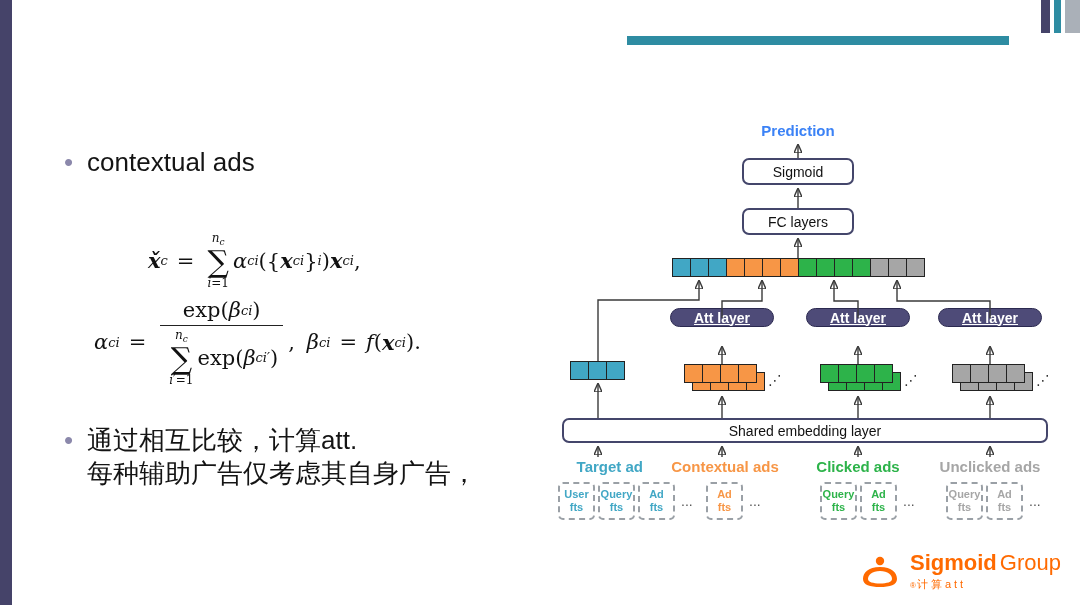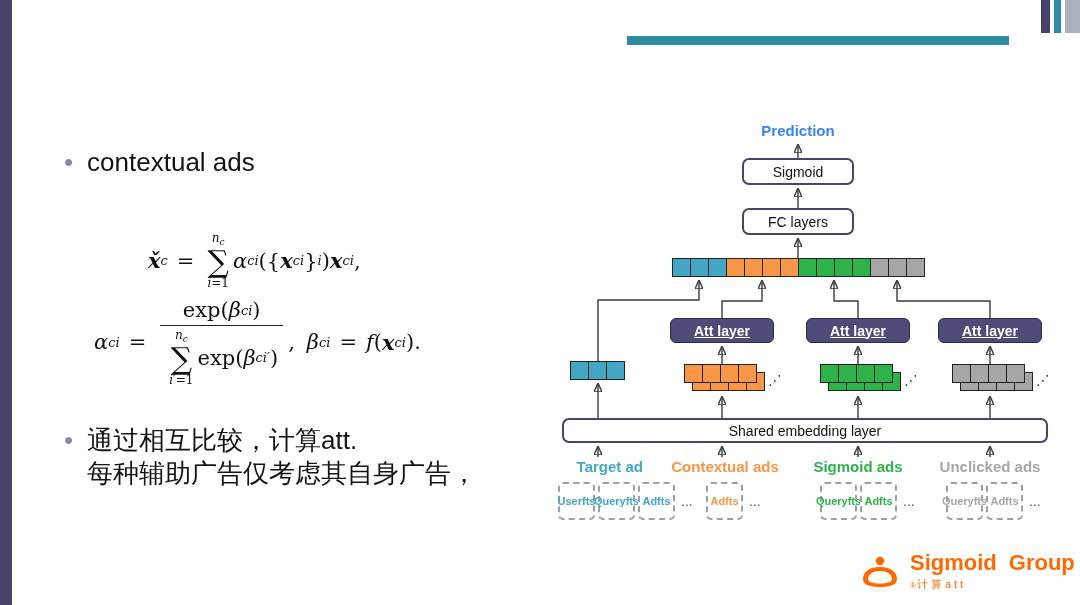--- a/index.html
+++ b/index.html
@@ -35,22 +35,22 @@
   .frac{display:inline-flex;flex-direction:column;align-items:center;margin:0 5px;text-align:right;}
   .frac .num{padding:0 5px 3px;display:inline-flex;align-items:center;}
   .frac .den{border-top:1.4px solid #222;padding:3px 5px 0;display:inline-flex;align-items:center;}
   
   .pred{position:absolute;left:748px;top:122px;width:100px;text-align:center;font-size:15px;font-weight:bold;color:#3b82f6;}
   .dbox{position:absolute;background:#fff;border:2px solid #44466b;border-radius:7px;display:flex;align-items:center;
         justify-content:center;font-size:14px;color:#111;box-sizing:border-box;}
   .sigmoid{left:742px;top:158px;width:112px;height:27px;}
   .fc{left:742px;top:208px;width:112px;height:27px;}
   .shared{left:562px;top:418px;width:486px;height:25px;}
-  .att{position:absolute;top:318px;width:104px;height:25px;color:#fff;font-weight:bold;text-decoration:underline;
-       display:flex;align-items:center;justify-content:center;font-size:14px;border:1px solid #2b2950;border-radius:6px;box-sizing:border-box;}
+  .att{position:absolute;top:308px;width:104px;height:19px;color:#fff;font-weight:bold;text-decoration:underline;
+       display:flex;align-items:center;justify-content:center;font-size:14px;border:1px solid #2b2950;border-radius:11px;box-sizing:border-box;}
   .a1{left:670px;}.a2{left:806px;}.a3{left:938px;}
   .concat{position:absolute;left:672px;top:258px;display:flex;}
   .cell{width:19px;height:19px;border:1px solid #222;box-sizing:border-box;flex:0 0 auto;}
   .cell+.cell{margin-left:-1px;}
   .cellgroup{position:absolute;}
   .tg{left:570px;top:361px;width:66px;height:22px;}
   .cg{left:684px;top:364px;width:92px;height:30px;}
   .kg{left:820px;top:364px;width:92px;height:30px;}
   .ug{left:952px;top:364px;width:92px;height:30px;}
   .cell-row{position:absolute;display:flex;}
@@ -58,30 +58,30 @@
   .glabel{position:absolute;top:458px;text-align:center;font-size:15px;font-weight:bold;}
   .lab-target{left:553px;width:90px;}
   .lab-contextual{left:650px;width:150px;}
   .lab-clicked{left:798px;width:120px;}
   .lab-unclicked{left:925px;width:130px;}
   .fboxes{position:absolute;top:482px;display:flex;align-items:center;gap:3px;}
   .fb-target{left:558px;}
   .fb-contextual{left:706px;}
   .fb-clicked{left:820px;}
   .fb-unclicked{left:946px;}
-  .fbox{width:37px;height:38px;border:2px dashed #9aa0a6;border-radius:5px;display:flex;flex-direction:row;
+  .fbox{width:37px;height:38px;border:2px dashed #9aa0a6;border-radius:5px;display:flex;flex-direction:column;
         align-items:center;justify-content:center;font-size:11px;font-weight:bold;line-height:1.15;background:#fff;box-sizing:border-box;}
   .fdots{font-size:14px;color:#555;margin-left:3px;}
   .arrows{position:absolute;left:0;top:0;pointer-events:none;}
   .arrows path{stroke:#3a3a3a;stroke-width:1.4;fill:none;}
   
   .logo{position:absolute;left:858px;top:552px;display:flex;align-items:center;gap:8px;}
   .logo-mark{width:44px;height:36px;}
   .logo-text-line{font-size:22px;font-weight:bold;line-height:1;}
-  .logo-text-line .suffix{font-weight:bold;margin-left:12px;}
+  .logo-text-line .suffix{font-weight:normal;margin-left:3px;}
   .logo-cn{font-size:11px;letter-spacing:3px;margin-top:3px;}
   .logo-cn .reg{font-size:8px;letter-spacing:0;margin-right:1px;}
 </style>
 </head>
 <body>
 
 <div class="slide">
 
   <div class="left-bar" style="background: rgb(69, 67, 105);"></div>
   <div class="top-bar" style="background: rgb(46, 140, 162);"></div>
@@ -194,21 +194,21 @@
         <div class="cell" style="background: rgb(166, 166, 166);"></div>
         <div class="cell" style="background: rgb(166, 166, 166);"></div>
       </div>
       <div class="rowdots" style="left: 84px;">⋰</div>
     </div>
 
   <div class="dbox shared" style="border-color: rgb(68, 70, 107); text-align: center;">Shared embedding layer</div>
 
   <div class="glabel lab-target" style="color: rgb(65, 167, 197); text-align: right;">Target ad</div>
   <div class="glabel lab-contextual" style="color: rgb(247, 150, 70);">Contextual ads</div>
-  <div class="glabel lab-clicked" style="color: rgb(45, 179, 74);">Sigmoid ads</div>
+  <div class="glabel lab-clicked" style="color: rgb(45, 179, 74);">Clicked ads</div>
   <div class="glabel lab-unclicked" style="color: rgb(166, 166, 166);">Unclicked ads</div>
 
   <div class="fboxes fb-target">
       <div class="fbox" style="color: rgb(65, 167, 197);">
         <div>User</div>
         <div>fts</div>
       </div>
       <div class="fbox" style="color: rgb(65, 167, 197);">
         <div>Query</div>
         <div>fts</div>

